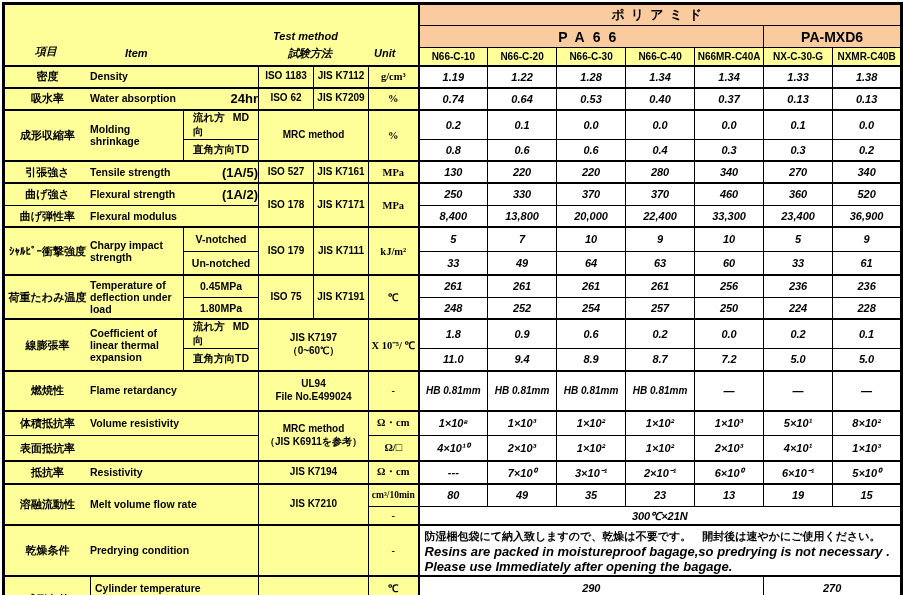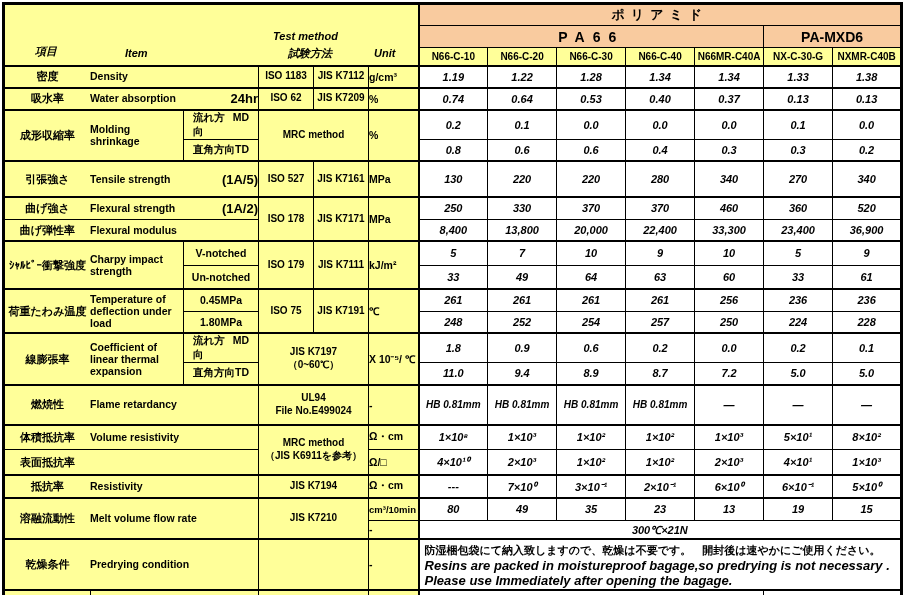--- a/index.html
+++ b/index.html
@@ -25,21 +25,21 @@
   .grade  { text-align:center; font-weight:bold; font-size:10px; }
 
   .ic  { display:grid; grid-template-columns:85px 1fr; align-items:center; height:100%; }
   .ic3 { display:grid; grid-template-columns:85px 96px 1fr; align-items:center; height:100%; }
   .ja   { text-align:center; font-weight:bold; font-size:11px; line-height:1.1; }
   .en   { text-align:left; font-weight:bold; font-size:10.5px; line-height:1.15; padding-right:3px; }
   .spec { text-align:right; font-weight:bold; font-size:13px; }
   .dircell { display:flex; justify-content:space-between; align-items:flex-start; padding:0 9px; font-weight:bold; font-size:10.5px; height:100%; }
   .specbox { text-align:center; font-weight:bold; font-size:10.5px; }
   .meth { text-align:center; font-weight:bold; font-size:10px; line-height:1.25; }
-  .unit { text-align:left; font-weight:bold; font-size:10.5px; }
+  .unit { text-align:center; font-weight:bold; font-size:10.5px;font-family:Liberation Serif, serif; }
   .val  { text-align:center; font-weight:bold; font-style:italic; font-size:11px; background:#fff; }
   .note { background:#fff; vertical-align:top; }
   .note-inner { padding:3px 5px 0 5px; }
   .nja { display:block; font-weight:bold; font-size:11px; }
   .nen { display:block; font-weight:bold; font-style:italic; font-size:13px; line-height:1.2; }
   .padded-en { padding-left:4px; font-weight:bold; font-size:10.5px; text-align:left; }
 </style>
 </head>
 <body>
 
@@ -157,21 +157,21 @@
     </td>
     <td class="val vf">0.8</td>
     <td class="val">0.6</td>
     <td class="val">0.6</td>
     <td class="val">0.4</td>
     <td class="val">0.3</td>
     <td class="val">0.3</td>
     <td class="val">0.2</td>
   </tr>
 
-  <tr class="tk" style="height:36px">
+  <tr class="tk" style="height:22px">
     <td class="y" colspan="3">
       <div class="ic3">
             <span class="ja">引張強さ</span>
             <span class="en">Tensile strength</span>
             <span class="spec">(1A/5)</span>
           </div>
     </td>
     <td class="y meth">ISO 527</td>
     <td class="y meth">JIS K7161</td>
     <td class="y unit">MPa</td>

